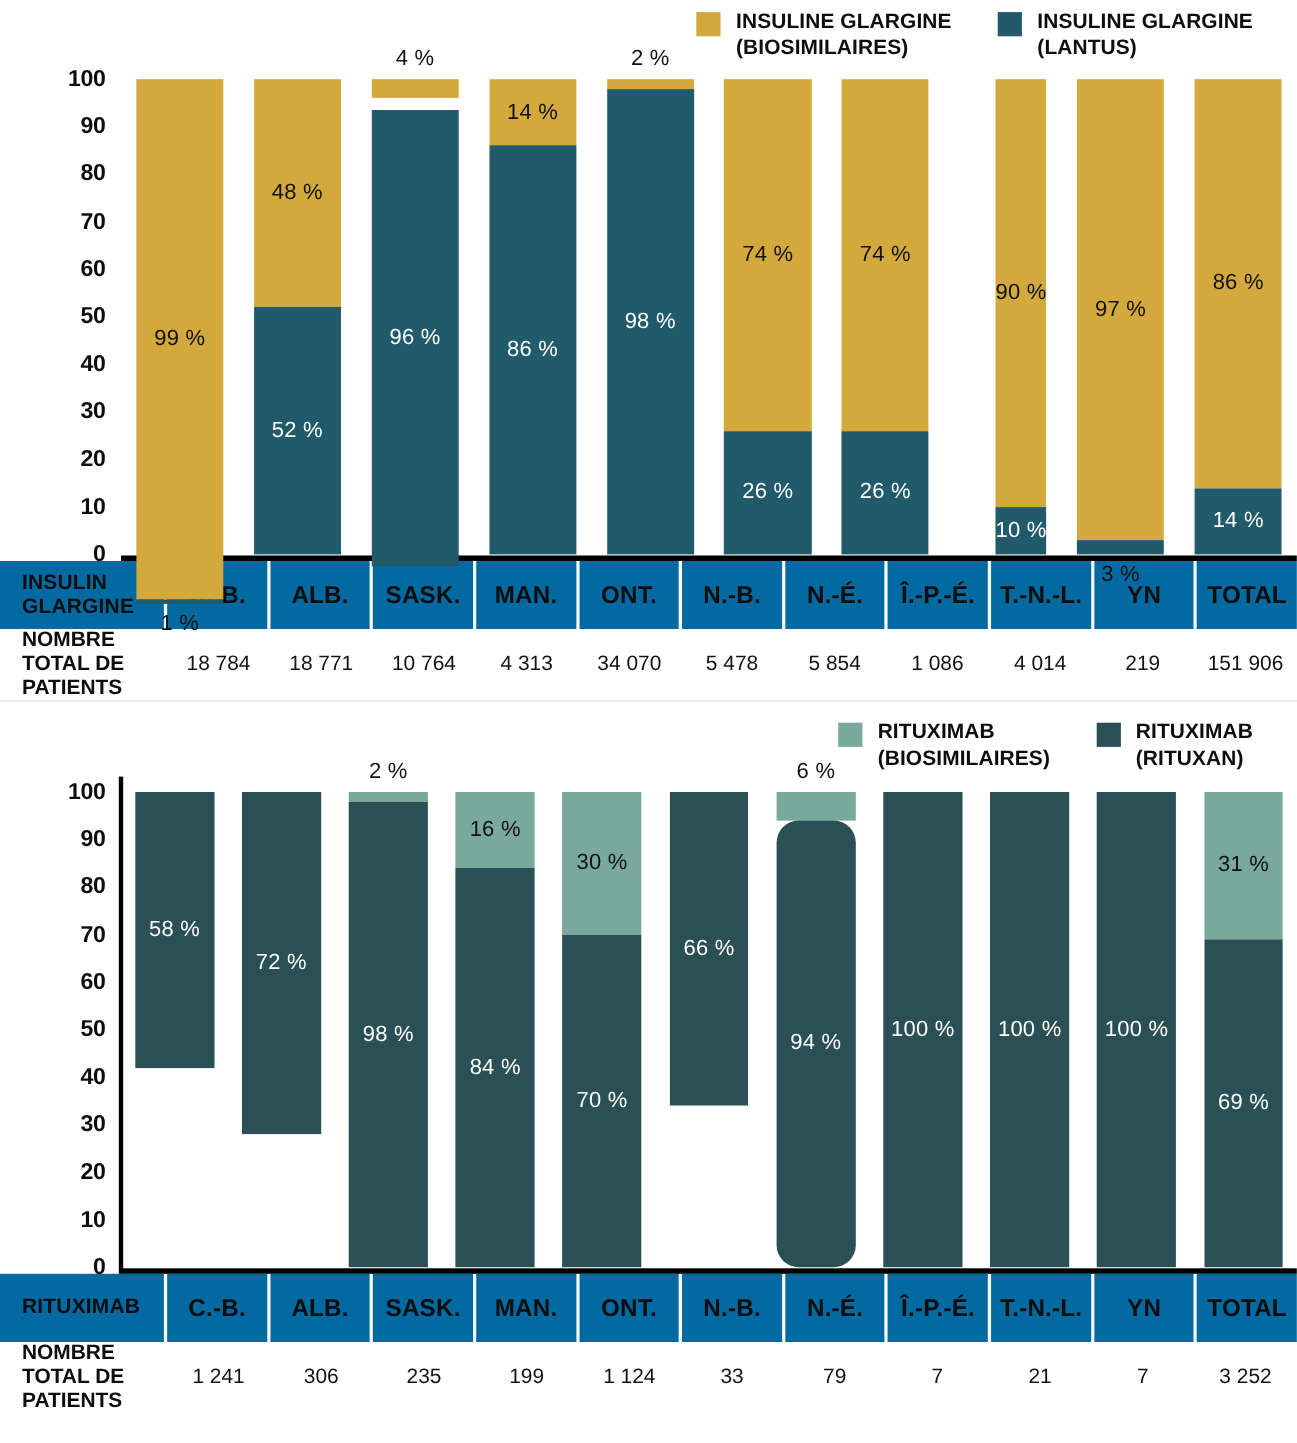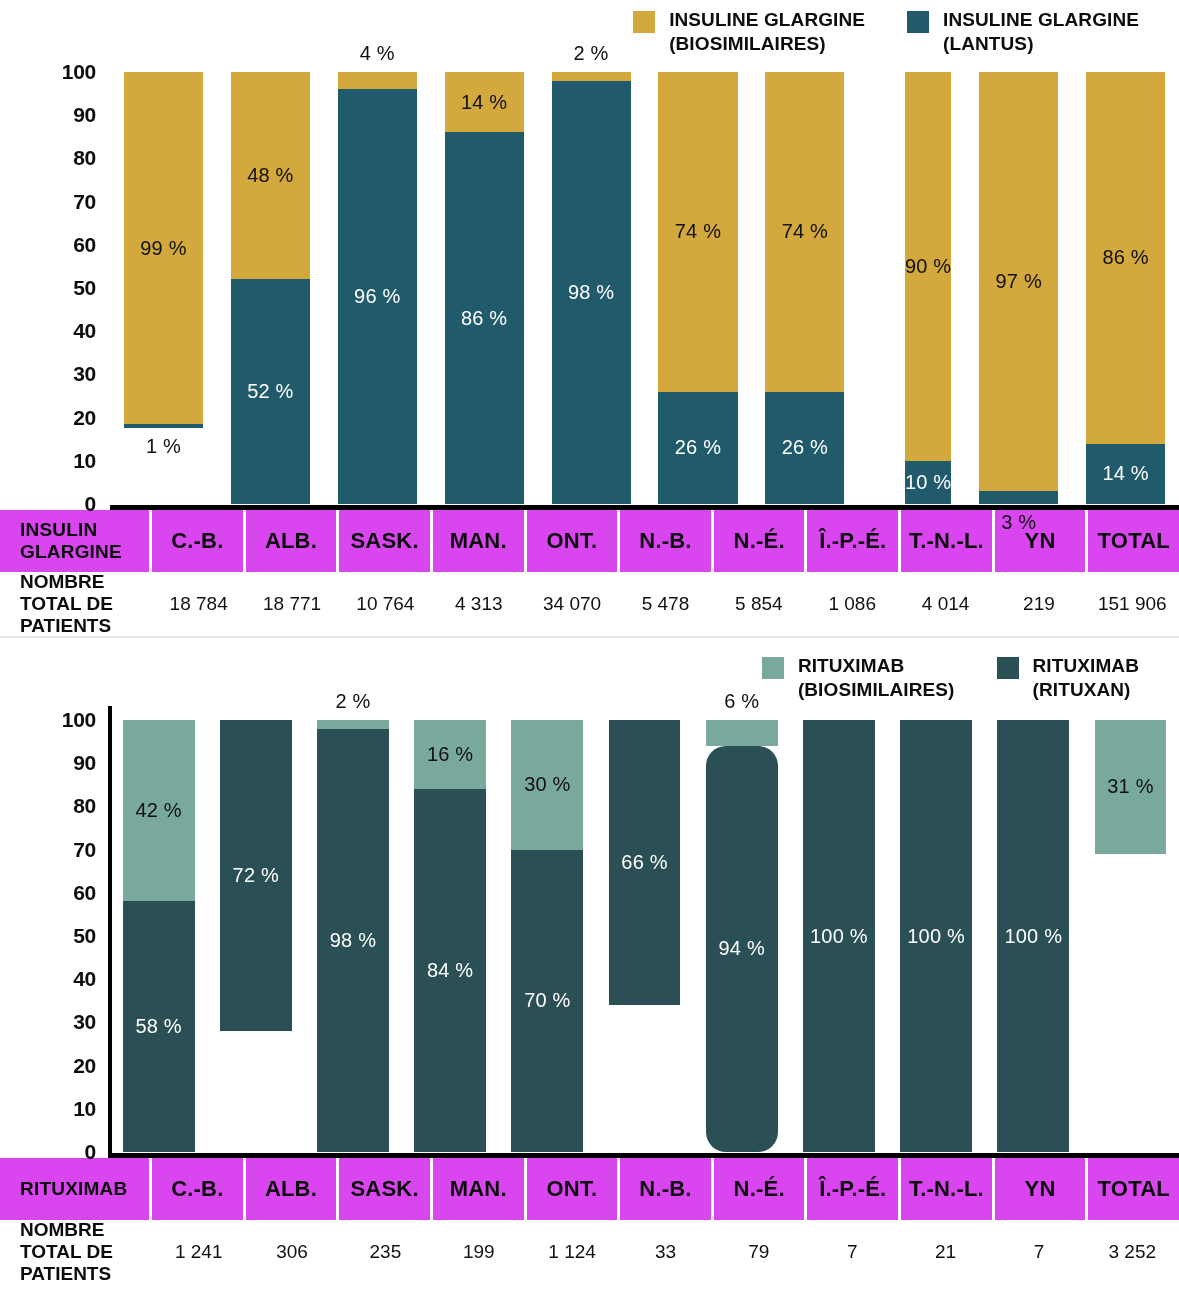--- a/index.html
+++ b/index.html
@@ -98,21 +98,21 @@
     top: -30px;
     left: 50%;
     transform: translateX(-50%);
     color: #111111;
   }
 
   
   .tbl { display: flex; width: 1179px; }
   .tbl .cell {
     flex: 1 1 0;
-    background: #d946ef;
+    background: #0369a1;
     border-right: 3px solid #ffffff;
     display: flex;
     align-items: center;
     justify-content: center;
     text-align: center;
   }
   .tbl .cell:last-child { border-right: none; }
   .tbl .cell.label-cell {
     flex: 0 0 152px;
     justify-content: flex-start;
@@ -173,21 +173,21 @@
           <div class="ytick" style="top: 273.2px;">40</div>
           <div class="ytick" style="top: 316.4px;">30</div>
           <div class="ytick" style="top: 359.6px;">20</div>
           <div class="ytick" style="top: 402.8px;">10</div>
           <div class="ytick" style="top: 446px;">0</div>
         </div>
       <div class="plot" id="plot-0">
         <div class="baseline"></div>
       <div class="col">
             <div class="bar" style="height: 432px; margin-bottom: 6px;">
-              <div class="seg" style="background: rgb(211, 168, 60); height: 352px; flex: 0 0 auto;">
+              <div class="seg" style="background: rgb(211, 168, 60); height: 473px; flex: 0 0 auto;">
                 <span class="seg-label dark">99 %</span>
               </div>
               <div class="seg" style="background: rgb(33, 90, 107); height: 4.32px; flex: 0 0 auto;">
                 <span class="seg-label outside" style="top: auto; bottom: -30px;">1 %</span>
               </div>
             </div>
           </div>
           <div class="col">
             <div class="bar" style="height: 432px; margin-bottom: 6px;">
               <div class="seg" style="background: rgb(211, 168, 60); height: 207.36px; flex: 0 0 auto;">
@@ -196,21 +196,21 @@
               <div class="seg" style="background: rgb(33, 90, 107); height: 224.64px; flex: 0 0 auto;">
                 <span class="seg-label light">52 %</span>
               </div>
             </div>
           </div>
           <div class="col">
             <div class="bar" style="height: 432px; margin-bottom: 6px;">
               <div class="seg" style="background: rgb(211, 168, 60); height: 17.28px; flex: 0 0 auto;">
                 <span class="seg-label outside">4 %</span>
               </div>
-              <div class="seg" style="background: rgb(33, 90, 107); height: 414.72px; flex: 0 0 auto;">
+              <div class="seg" style="background: rgb(33, 90, 107); height: 414.72px; flex: 0 0 auto; margin-top: 11px;">
                 <span class="seg-label light">96 %</span>
               </div>
             </div>
           </div>
           <div class="col">
             <div class="bar" style="height: 432px; margin-bottom: 6px;">
               <div class="seg" style="background: rgb(211, 168, 60); height: 60.48px; flex: 0 0 auto;">
                 <span class="seg-label dark">14 %</span>
               </div>
               <div class="seg" style="background: rgb(33, 90, 107); height: 371.52px; flex: 0 0 auto;">
@@ -340,23 +340,20 @@
           <div class="ytick" style="top: 273.2px;">40</div>
           <div class="ytick" style="top: 316.4px;">30</div>
           <div class="ytick" style="top: 359.6px;">20</div>
           <div class="ytick" style="top: 402.8px;">10</div>
           <div class="ytick" style="top: 446px;">0</div>
         </div>
       <div class="plot" id="plot-1">
         <div class="baseline"></div>
       <div class="col">
             <div class="bar" style="height: 432px; margin-bottom: 6px;">
-              <div class="seg" style="background: rgb(121, 168, 157); height: 181.44px; flex: 0 0 auto;">
-                <span class="seg-label dark">42 %</span>
-              </div>
               <div class="seg" style="background: rgb(42, 79, 84); height: 250.56px; flex: 0 0 auto;">
                 <span class="seg-label light">58 %</span>
               </div>
             </div>
           </div>
           <div class="col">
             <div class="bar" style="height: 432px; margin-bottom: 6px;">
               <div class="seg" style="background: rgb(42, 79, 84); height: 311.04px; flex: 0 0 auto;">
                 <span class="seg-label light">72 %</span>
               </div>
@@ -427,20 +424,23 @@
             <div class="bar" style="height: 432px; margin-bottom: 6px;">
               <div class="seg" style="background: rgb(42, 79, 84); height: 432px; flex: 0 0 auto;">
                 <span class="seg-label light">100 %</span>
               </div>
             </div>
           </div>
           <div class="col">
             <div class="bar" style="height: 432px; margin-bottom: 6px;">
               <div class="seg" style="background: rgb(121, 168, 157); height: 133.92px; flex: 0 0 auto;">
                 <span class="seg-label dark">31 %</span>
+              </div>
+              <div class="seg" style="background: rgb(42, 79, 84); height: 298.08px; flex: 0 0 auto;">
+                <span class="seg-label light">69 %</span>
               </div>
             </div>
           </div>
         </div>
     </div>
     <div class="tbl header" id="thead-1">
         <div class="cell label-cell">RITUXIMAB</div>
         <div class="cell">C.-B.</div>
         <div class="cell">ALB.</div>
         <div class="cell">SASK.</div>

